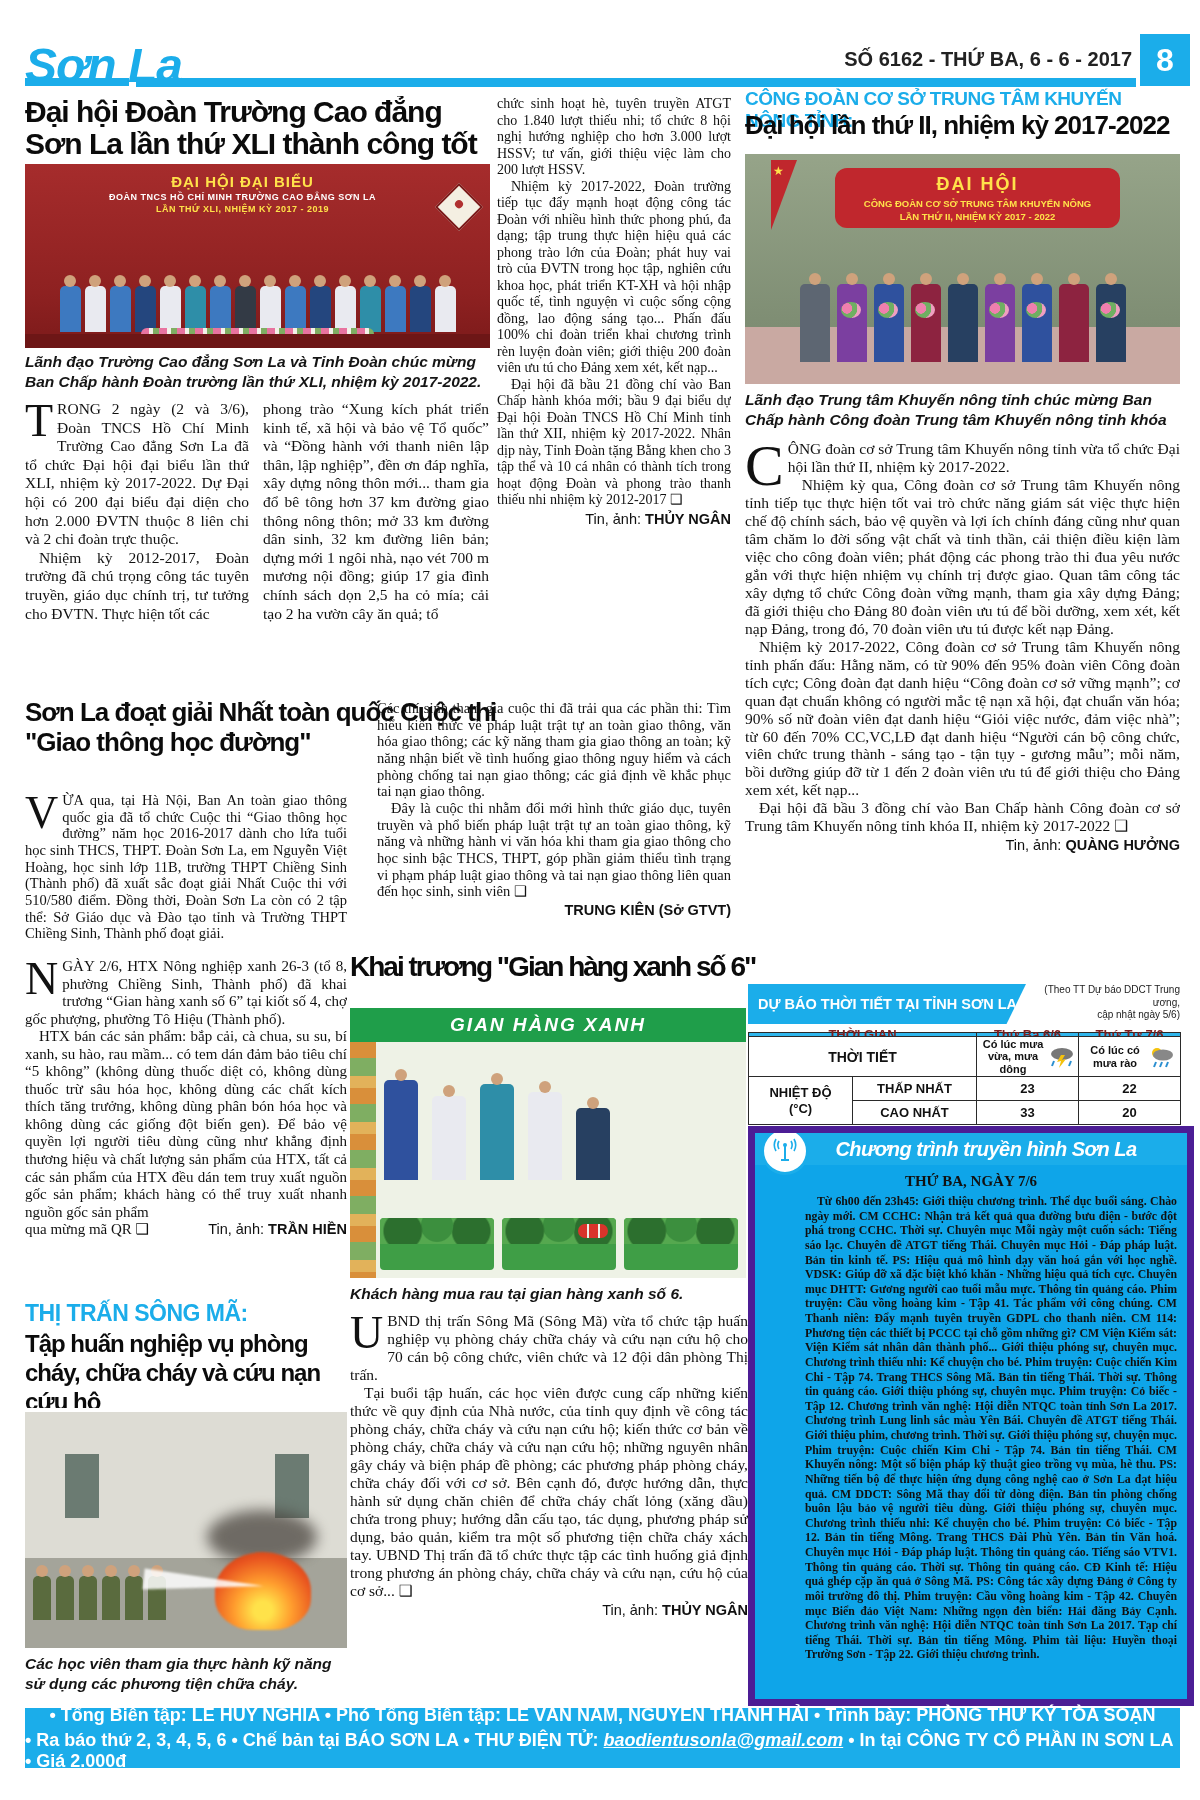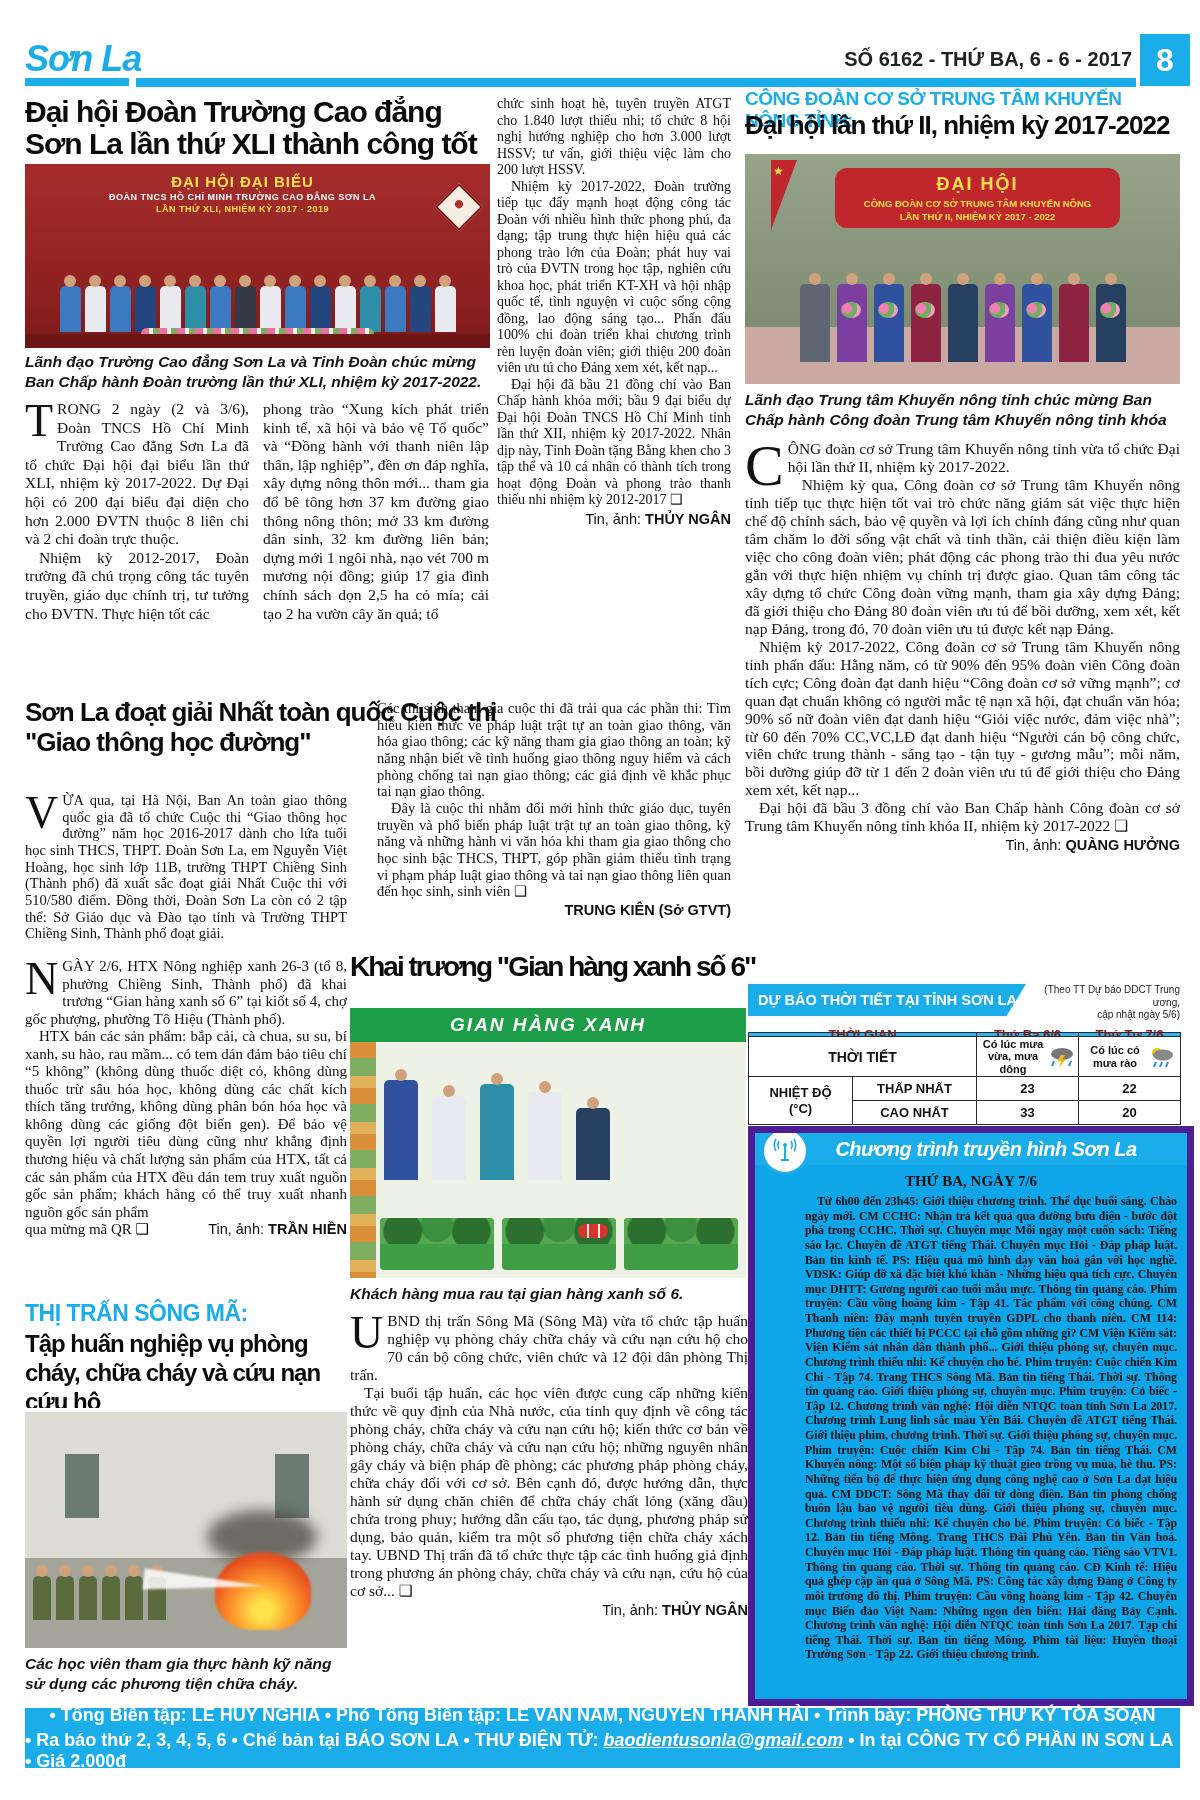--- a/index.html
+++ b/index.html
@@ -3,21 +3,21 @@
 <meta charset="utf-8">
 <style>
   html,body{margin:0;padding:0;background:#ffffff;}
   body{width:1200px;height:1800px;overflow:hidden;
        font-family:"Liberation Serif","DejaVu Serif",serif;color:#111;}
   #page{position:relative;width:1200px;height:1800px;background:#fff;}
   .abs{position:absolute;}
   .clip{overflow:hidden;}
   
   .logo{font-family:"Liberation Sans","DejaVu Sans",sans-serif;font-weight:700;font-style:italic;
-        font-size:36px;color:#1badea;letter-spacing:-1px;}
+        font-size:48px;color:#1badea;letter-spacing:-1px;}
   .logo-underline{background:#1badea;}
   .head-rule{background:#1badea;}
   .issue{font-family:"Liberation Sans","DejaVu Sans",sans-serif;font-weight:700;font-size:20px;
          color:#222;text-align:right;letter-spacing:0px;}
   .pagebox{background:#1badea;color:#fff;font-family:"Liberation Sans","DejaVu Sans",sans-serif;
            font-weight:700;font-size:32px;display:flex;align-items:center;justify-content:center;}
   
   .display{font-family:"Liberation Sans","DejaVu Sans",sans-serif;font-weight:700;color:#0b0b0b;
            letter-spacing:-1px;line-height:1.06;}
   .kicker{font-family:"Liberation Sans","DejaVu Sans",sans-serif;font-weight:700;color:#1badea;
@@ -285,21 +285,21 @@
           <div class="fig"></div>
       </div>
       <div class="smoke"></div>
       <div class="flame"></div>
       <div class="spray"></div>
     </div>
     <div class="abs caption clip" style="left:0;top:354px;width:322px;height:46px;">Các học viên tham gia thực hành kỹ năng sử dụng các phương tiện chữa cháy.</div>
   </div>
 
   <div class="abs" style="left:748px;top:984px;width:432px;height:130px;">
-    <div class="abs w-title" style="left:0;top:0;width:268px;height:32px;">DỰ BÁO THỜI TIẾT TẠI TỈNH SƠN LA</div>
+    <div class="abs w-title" style="left:0;top:0;width:268px;height:40px;">DỰ BÁO THỜI TIẾT TẠI TỈNH SƠN LA</div>
     <div class="abs w-src" style="right:0;top:0;width:158px;">
       <div>(Theo TT Dự báo DDCT Trung ương,</div>
         <div>cập nhật ngày 5/6)</div>
     </div>
     <div class="abs wtable" style="left:1px;top:28px;">
       <div class="wcell whead" style="grid-column:1/3;">THỜI GIAN</div>
       <div class="wcell whead">Thứ Ba 6/6</div>
       <div class="wcell whead">Thứ Tư 7/6</div>
       <div class="wcell" style="grid-column:1/3;font-size:14px;">THỜI TIẾT</div>
       <div class="wcell wsmall">

